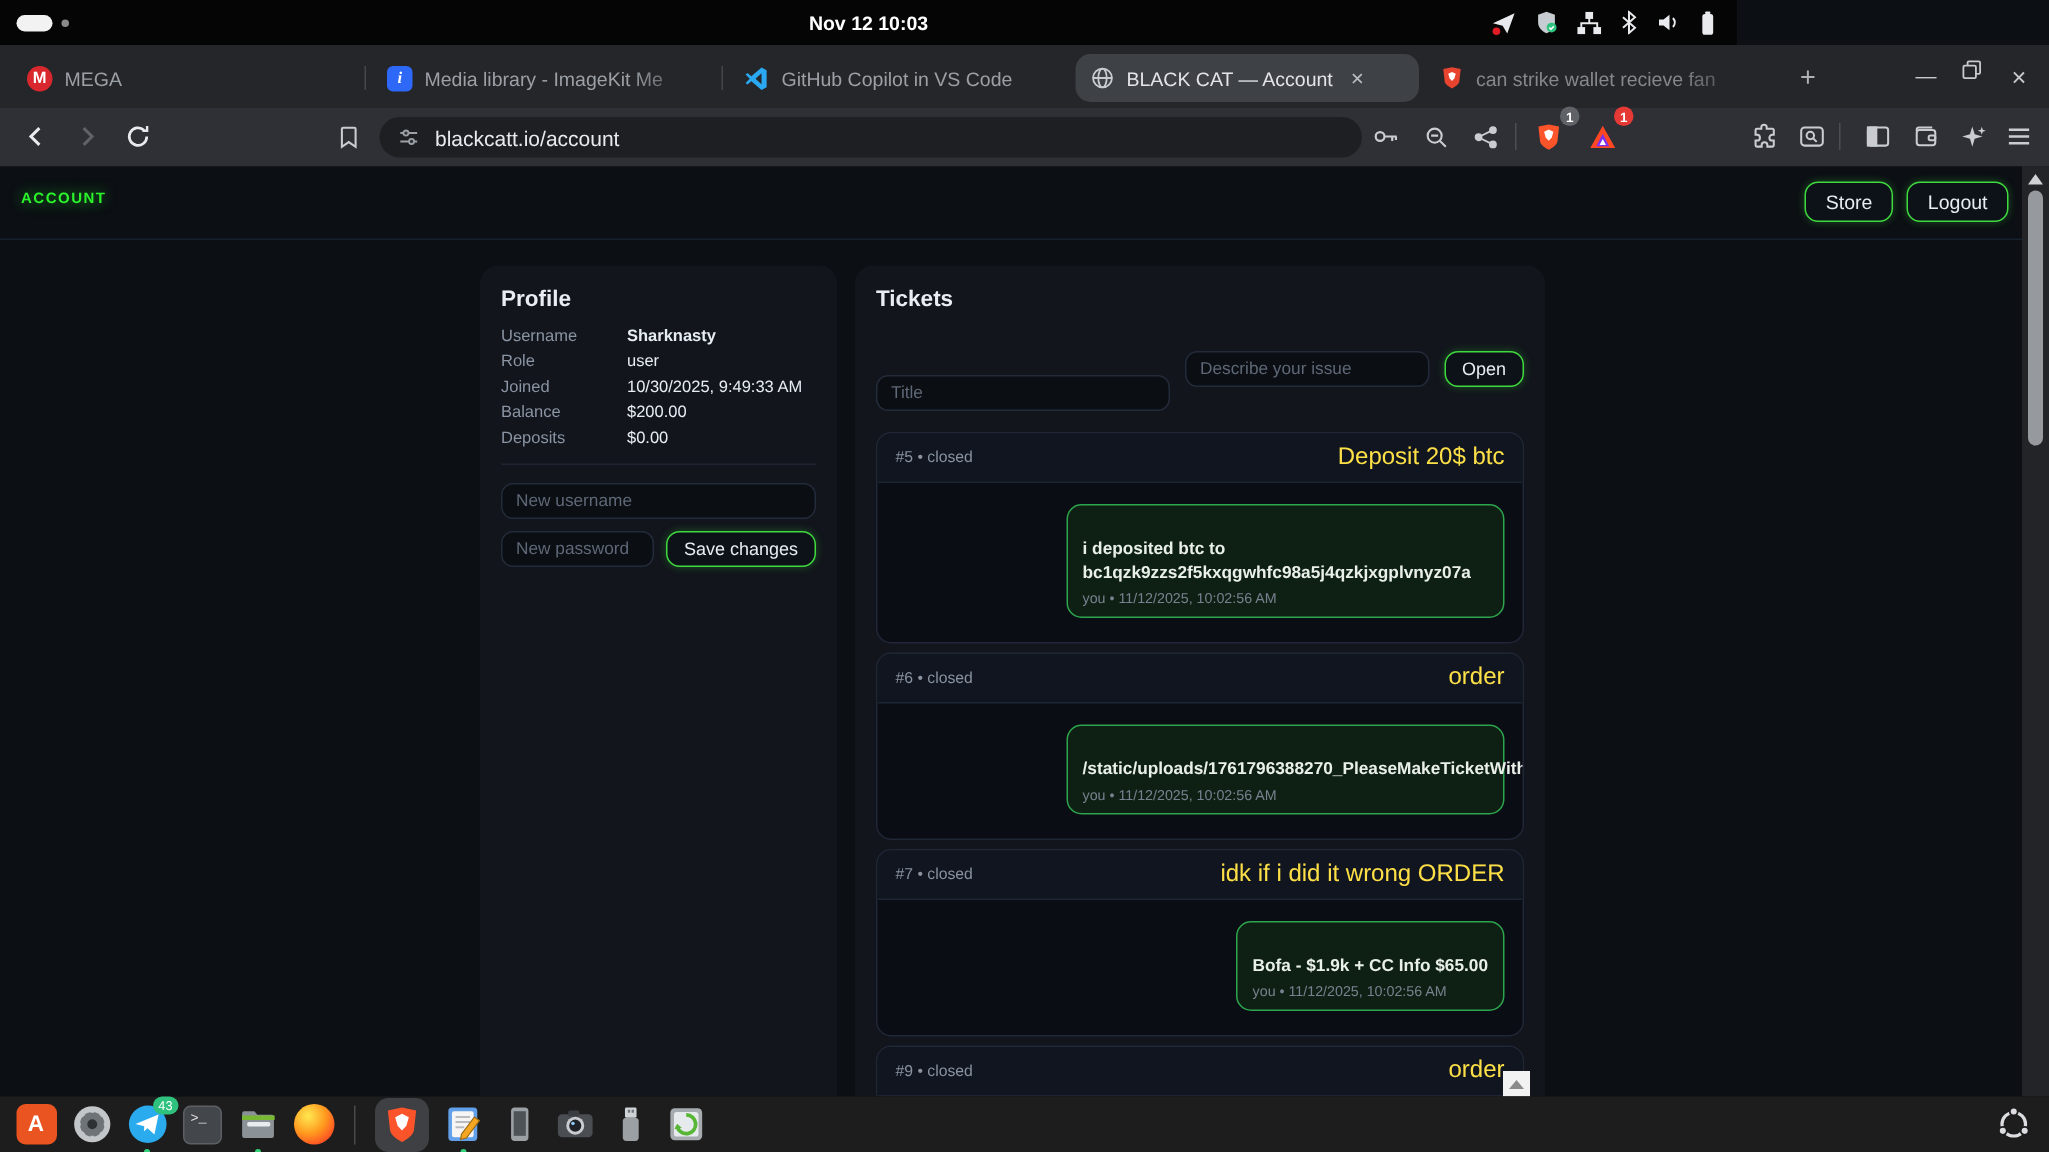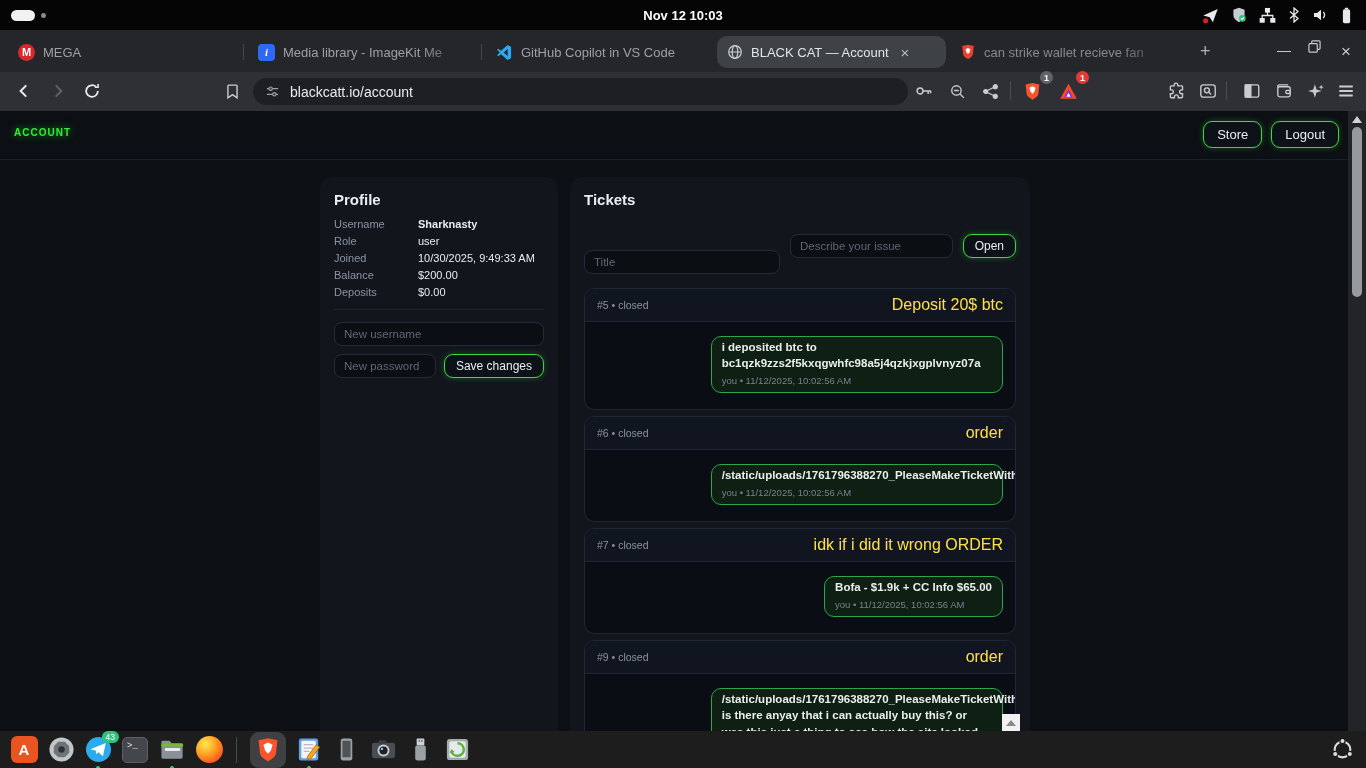--- a/index.html
+++ b/index.html
@@ -1,20 +1,20 @@
 <!DOCTYPE html>
 <html><head>
 <meta charset="utf-8">
 <style>
   * { margin:0; padding:0; box-sizing:border-box; }
   html,body { width:1366px; height:768px; overflow:hidden; background:#0c0f14;
               font-family:"Liberation Sans", sans-serif; }
 
   
-  #topbar { position:absolute; left:0; top:0; width:1366px; height:30px; background:#050505;
+  #topbar { position:absolute; left:0; top:0; width:1158px; height:30px; background:#050505;
             display:flex; align-items:center; }
   .win-pill { position:absolute; left:11px; top:10px; width:24px; height:11px; border-radius:6px; background:#f2f2f2; }
   .win-dot  { position:absolute; left:41px; top:13px; width:5px; height:5px; border-radius:50%; background:#8a8a8a; }
   #clock { position:absolute; left:0; right:0; text-align:center; color:#ffffff; font-size:13px; font-weight:700; }
   #tray { position:absolute; right:14px; top:0; height:30px; display:flex; align-items:center; gap:12px; }
   #tray svg { display:block; }
 
   
   #tabbar { position:absolute; left:0; top:30px; width:1366px; height:42px; background:#25262a; }
   .tab { position:absolute; top:6px; height:32px; display:flex; align-items:center; gap:8px;
@@ -69,21 +69,21 @@
   #ticket-form { display:flex; gap:10px; align-items:center; }
   #ticket-form .f1 { width:196px;margin-top:32px; } #ticket-form .f2 { flex:1; }
 
   #ticket-list { margin-top:14px; }
   .ticket-item { border:1px solid #202737; border-radius:10px; overflow:hidden; margin-bottom:6px; background:#0a0d13; }
   .ticket-head { display:flex; justify-content:space-between; align-items:center; padding:7px 12px;
                  background:#11151f; border-bottom:1px solid #1d2433; }
   .ticket-id { color:#8892a0; font-size:10.5px; }
   .ticket-title { color:#fde047; font-size:16px; font-weight:400; }
   .ticket-body { padding:8px 12px 10px; }
-  .msg { max-width:72%; border-radius:10px; padding:2px 10px 6px; margin:6px 0; width:fit-content; }
+  .msg { max-width:72%; border-radius:10px; padding:21px 10px 6px; margin:6px 0; width:fit-content; }
   .msg.you { margin-left:auto; background:#0e2013; border:1px solid #2da44e; }
   .msg.admin { margin-right:auto; background:#0e1219; border:1px solid #2a3244; }
   .msg-text { color:#e9efe9; font-size:11.5px; font-weight:600; line-height:1.4; }
   .msg-meta { color:#78818f; font-size:9.5px; margin-top:4px; }
 
   #tickets-scroll-up { position:absolute; left:1002px; top:603px; width:18px; height:17px; background:#f2f2f2;
                        display:flex; align-items:center; justify-content:center; }
   #tickets-scroll-up .tri { width:0; height:0; border-left:5px solid transparent; border-right:5px solid transparent;
                             border-bottom:6px solid #8a8a8a; }
 

